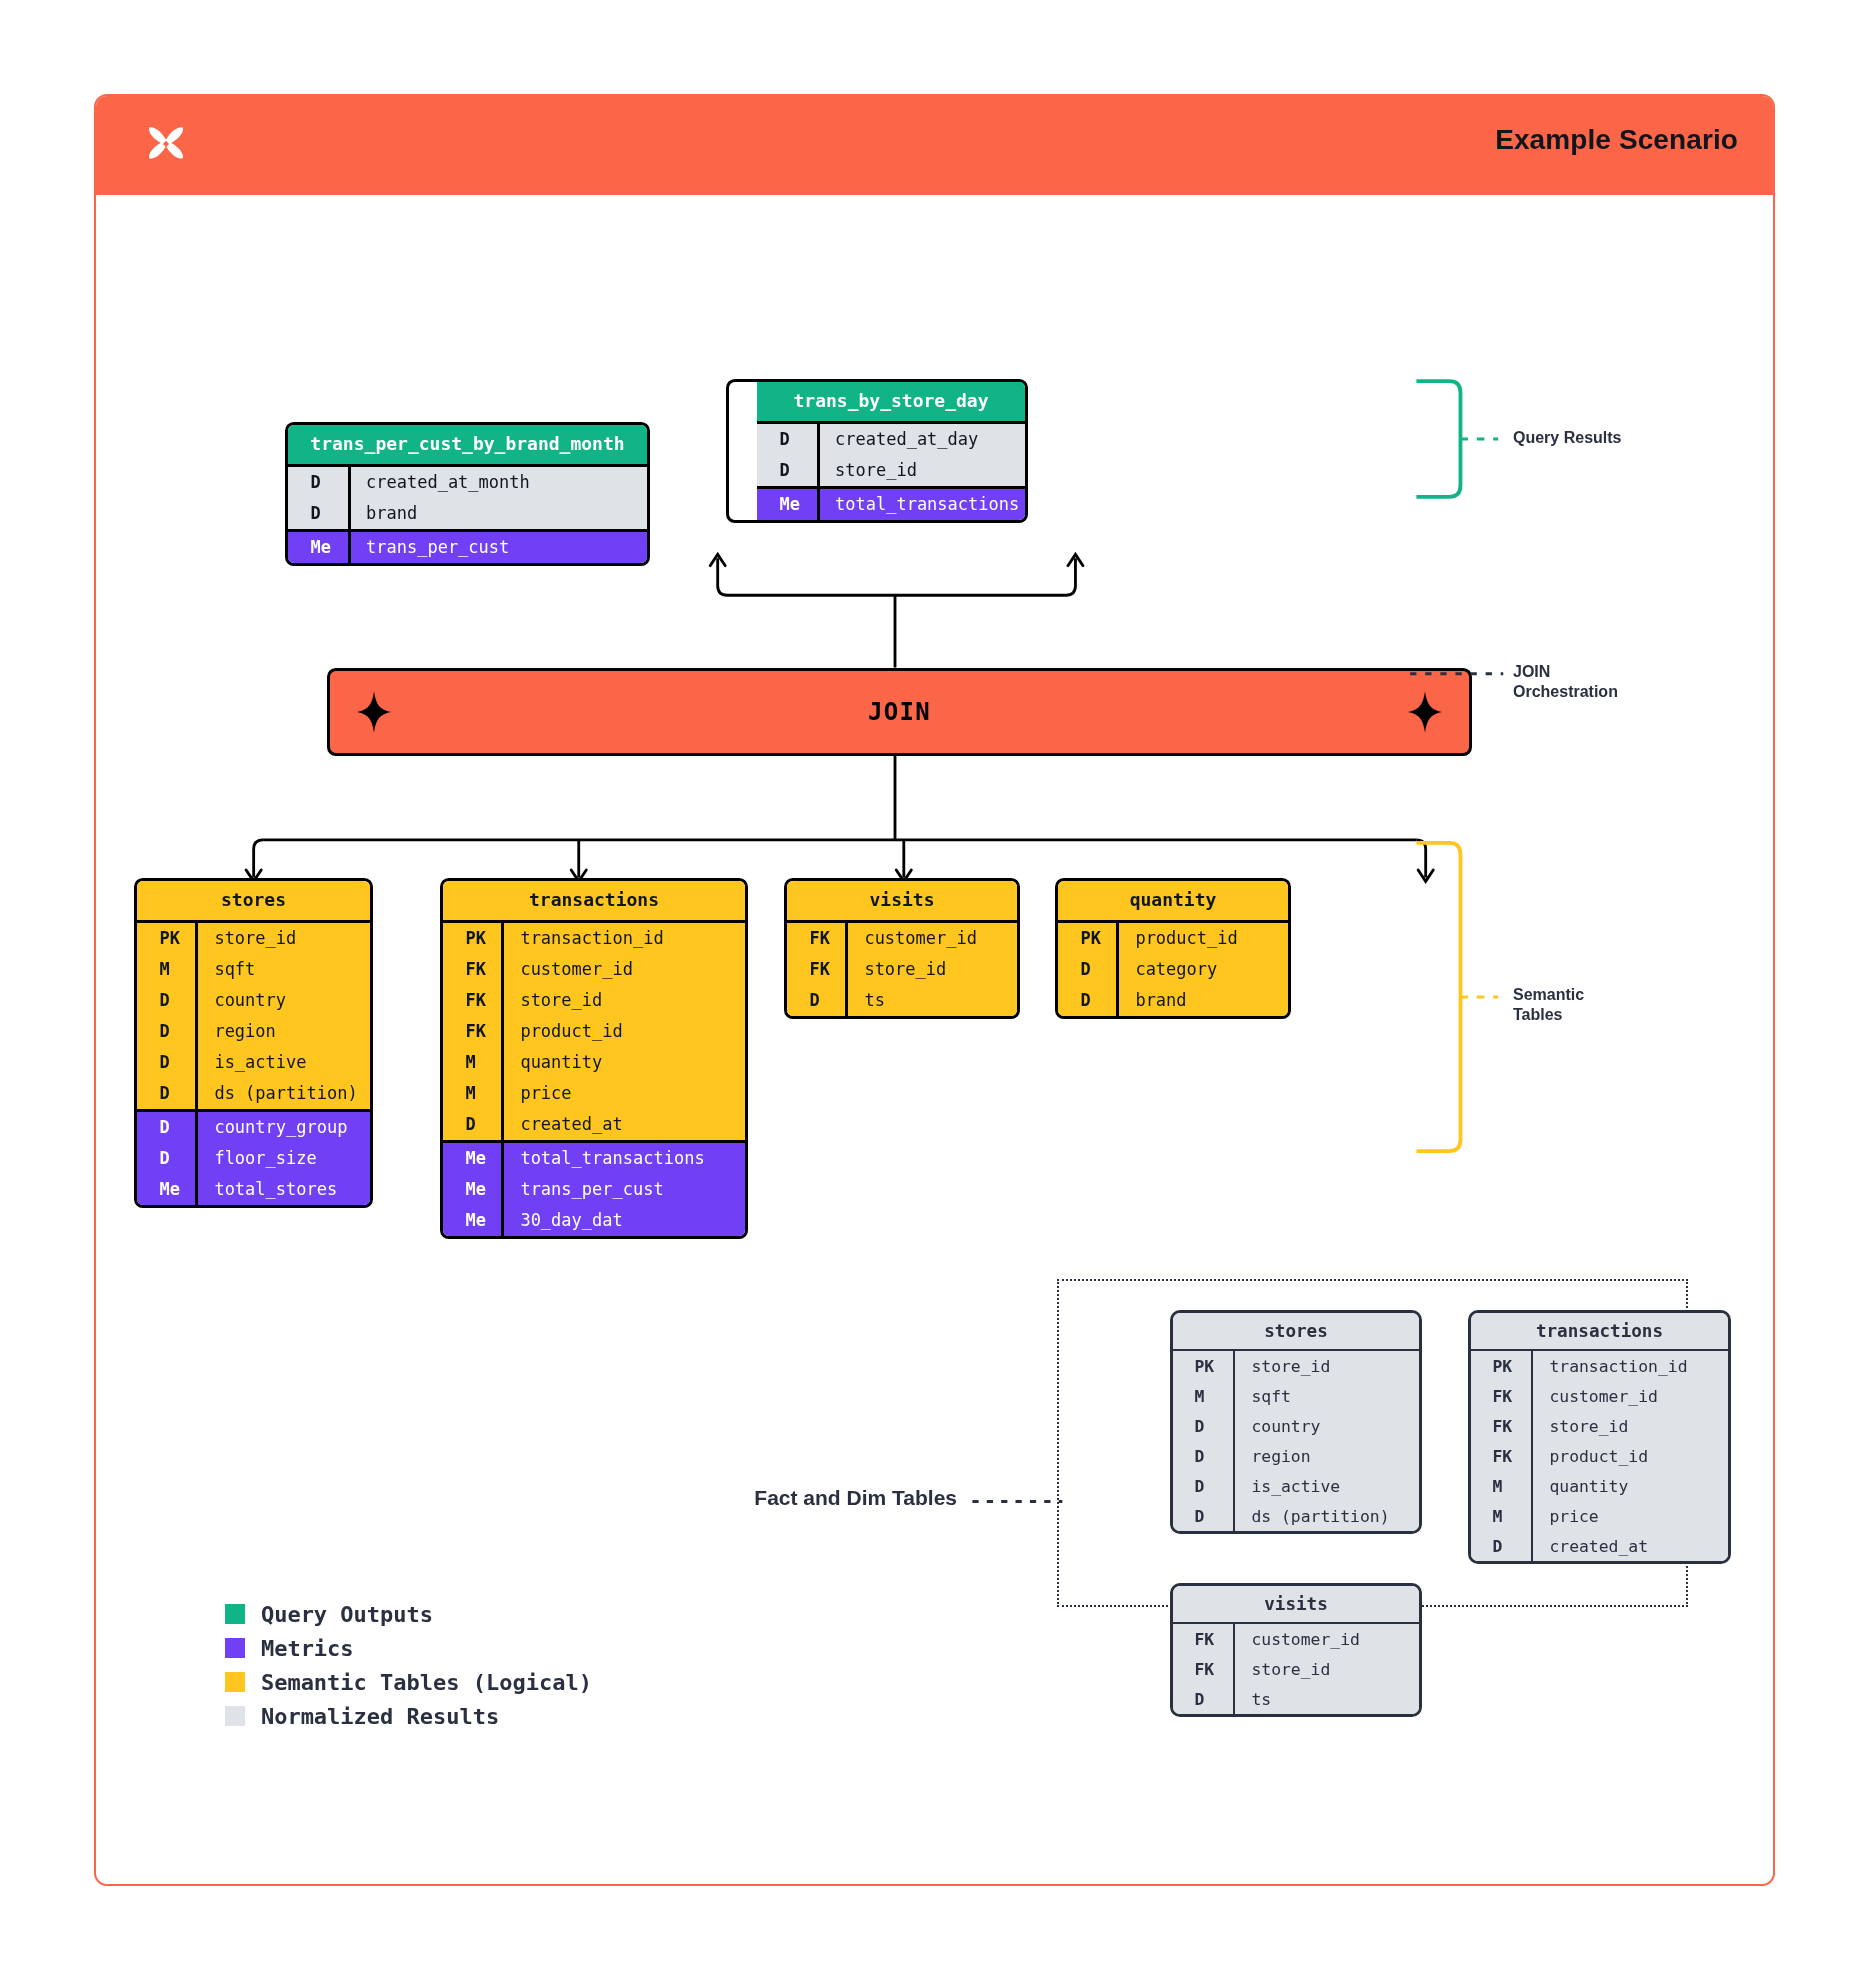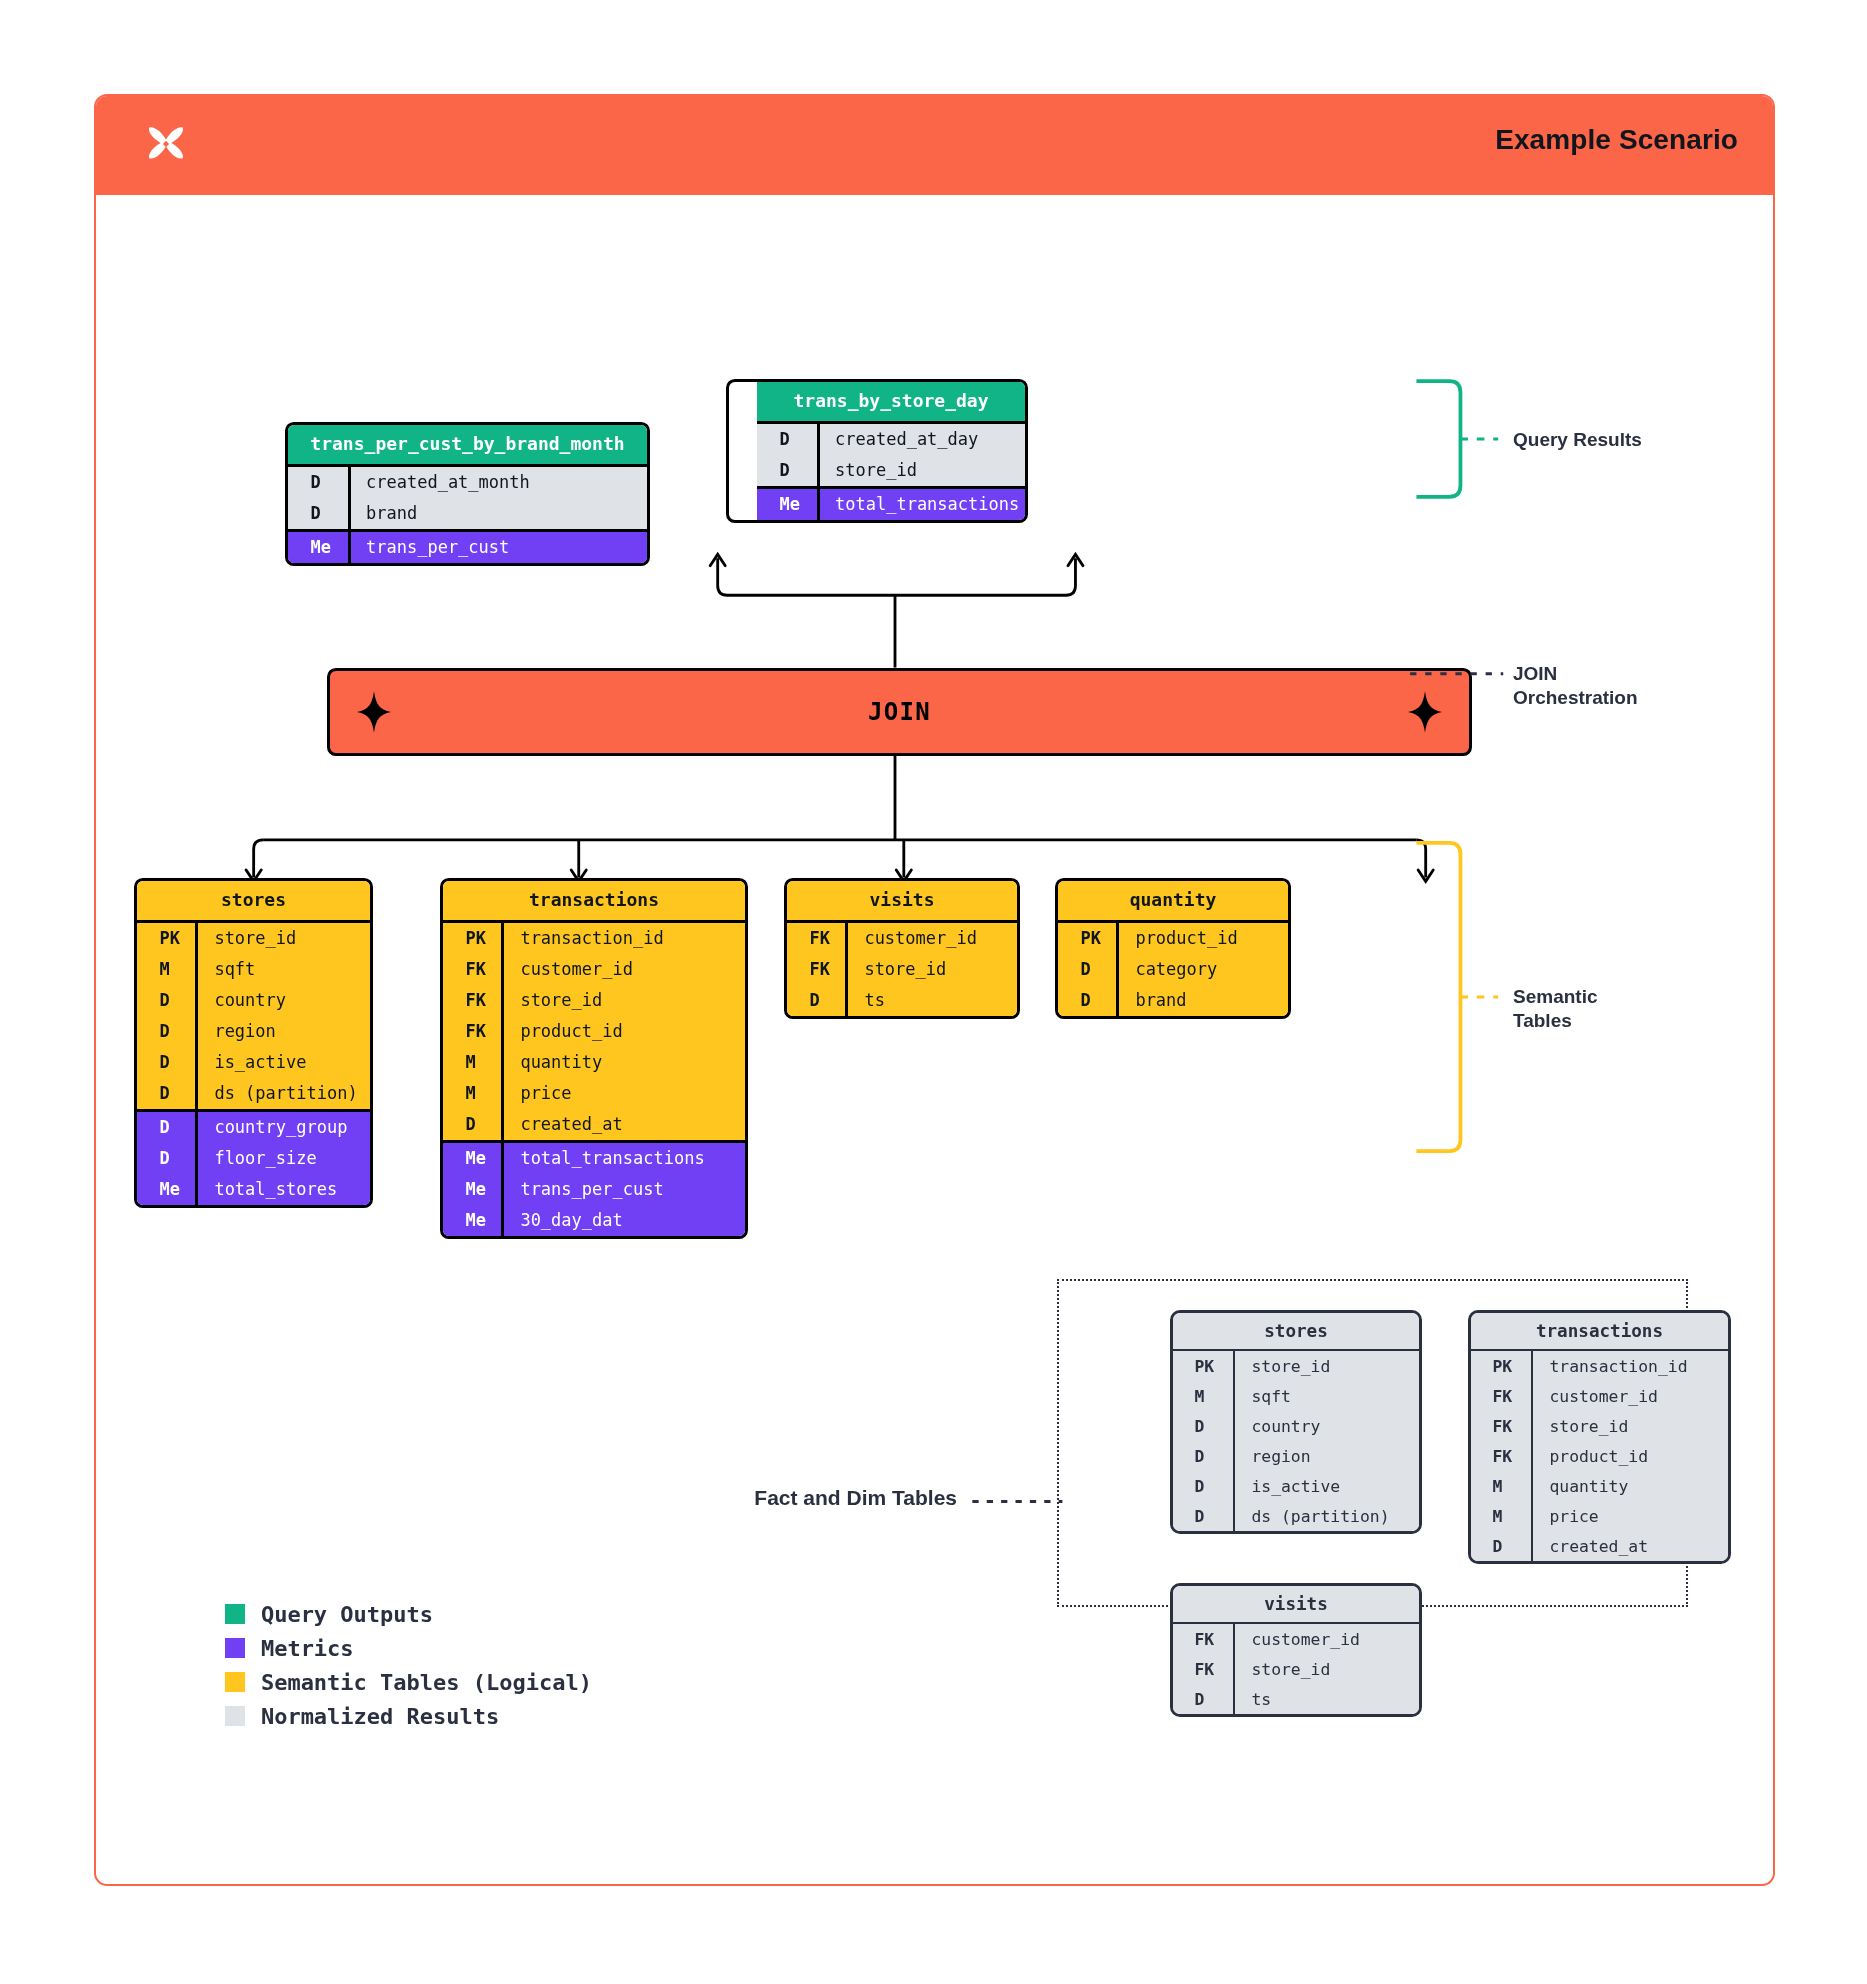--- a/index.html
+++ b/index.html
@@ -63,21 +63,21 @@
            justify-content:center;}
   #joinbar .lbl{font-family:"DejaVu Sans Mono","Liberation Mono",monospace;
                 font-size:24px;font-weight:bold;color:#000;letter-spacing:1.3px;}
   .spark{position:absolute;top:50%;transform:translateY(-50%);width:38px;height:44px;}
 
   
   #wires{position:absolute;left:0;top:0;width:1681px;height:1792px;
          pointer-events:none;}
 
   
-  .anno{position:absolute;font-size:19px;font-weight:bold;color:#2b3041;
+  .anno{position:absolute;font-size:16px;font-weight:bold;color:#2b3041;
         line-height:1.28;}
 
   
   #legend{position:absolute;left:129px;top:1501px;}
   .lgrow{display:flex;align-items:center;height:34px;}
   .sw{width:19.5px;height:19.5px;margin-right:16.4px;flex:0 0 auto;}
   .lgtxt{font-family:"DejaVu Sans Mono","Liberation Mono",monospace;
          font-size:22px;font-weight:bold;color:#2b3041;}
 
   

